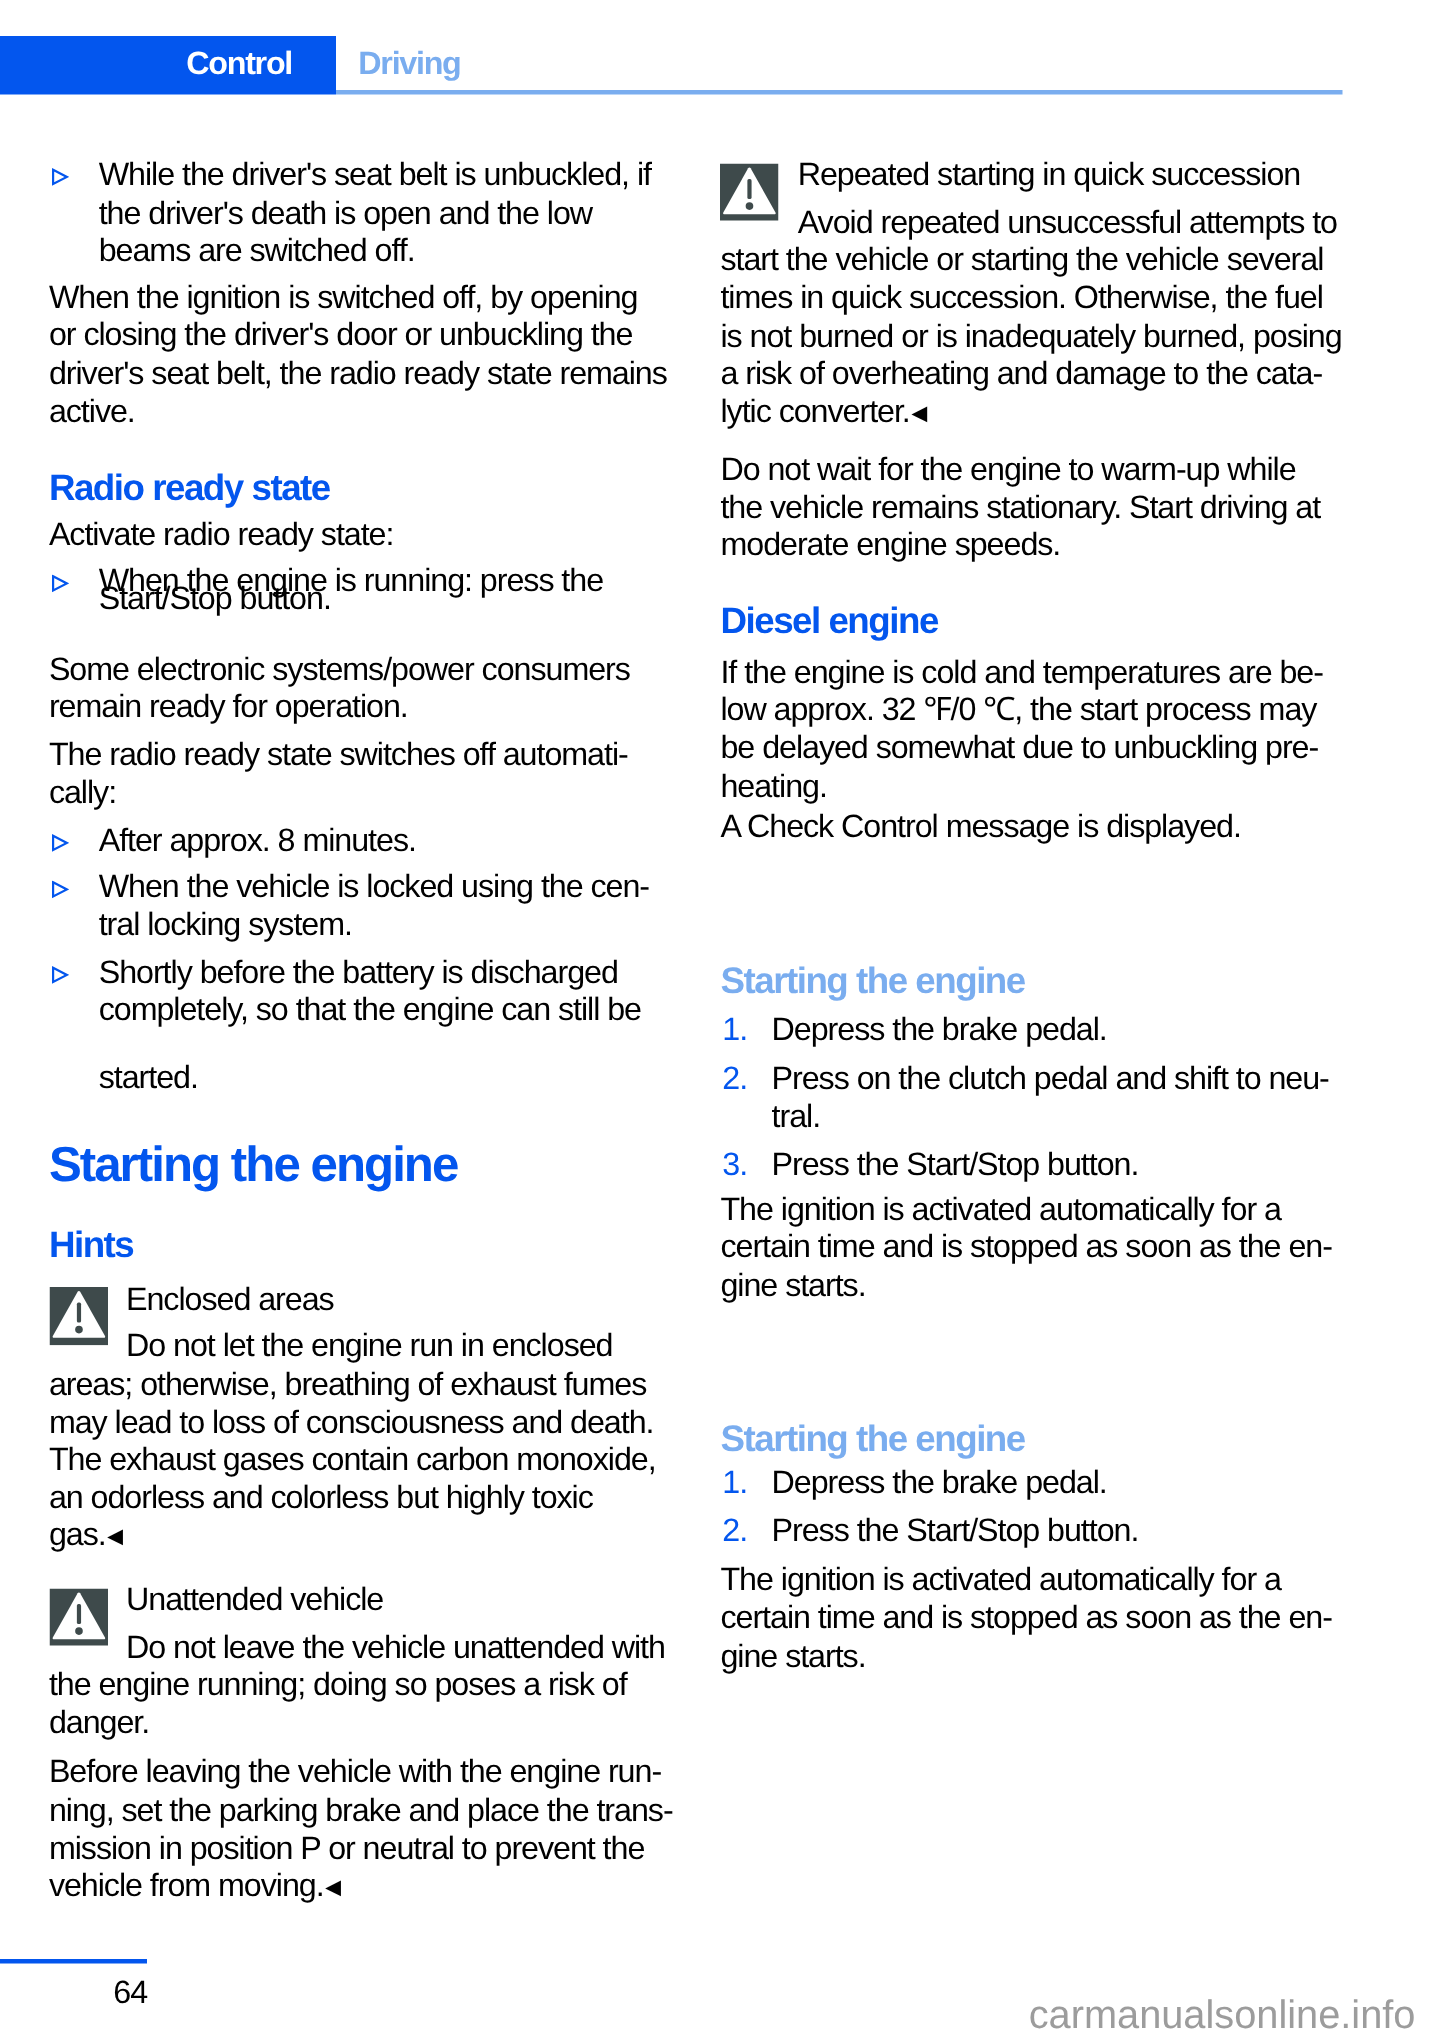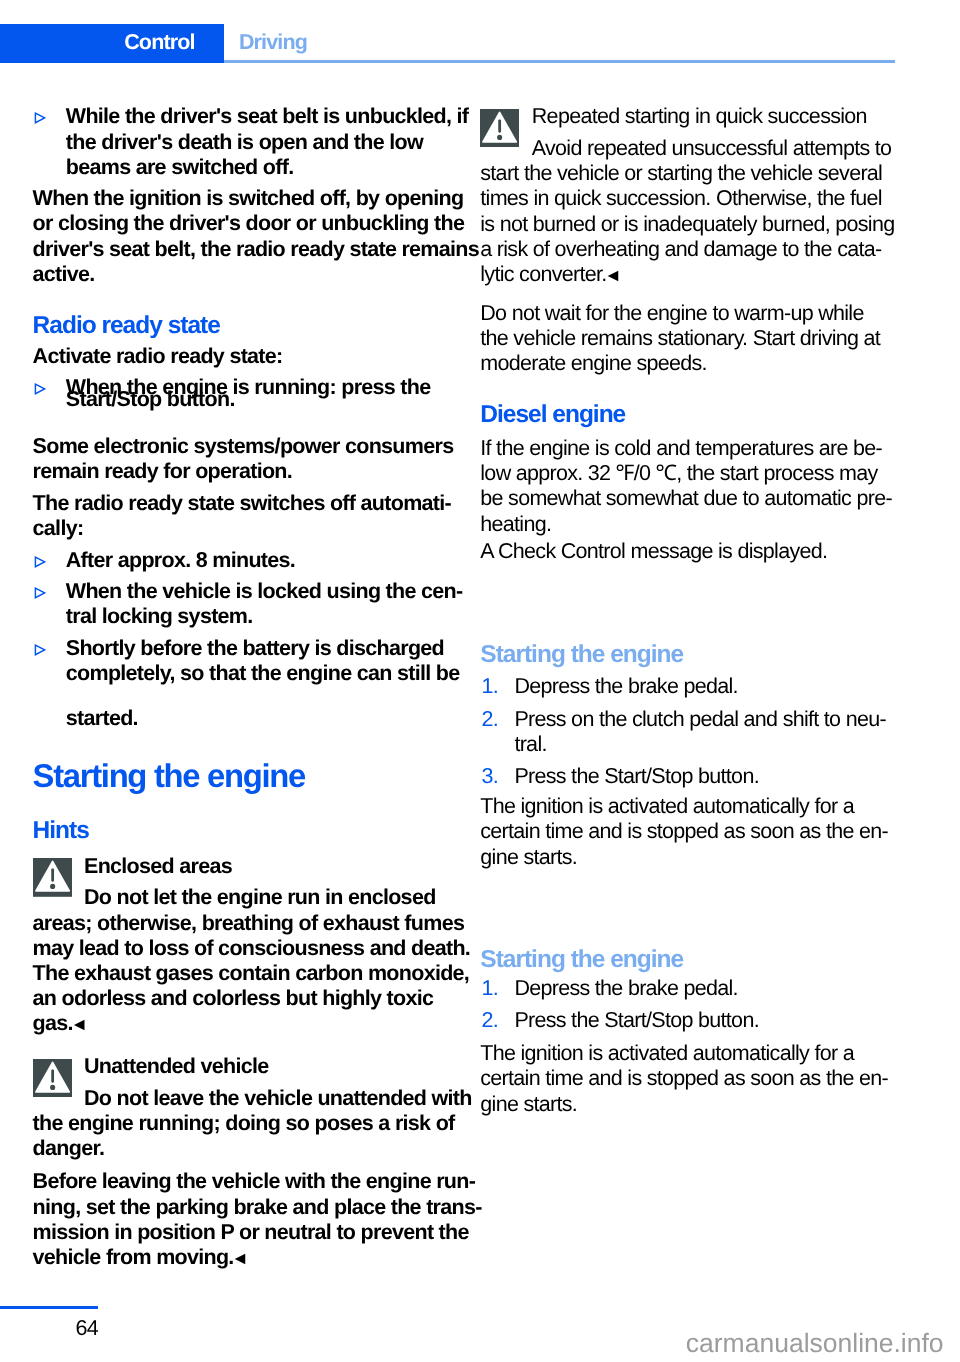--- a/index.html
+++ b/index.html
@@ -9,21 +9,21 @@
   .page{position:relative;width:960px;height:1362px;overflow:hidden;background:#fff;}
 
   .tab-active{position:absolute;left:0;top:23.9px;width:223.8px;height:38.7px;background:#0356ee;}
   .tab-active-label{position:absolute;left:124.2px;top:30px;color:#fff;font-weight:bold;font-size:21.5px;line-height:25px;letter-spacing:-0.85px;white-space:pre;}
   .tab-inactive{position:absolute;left:238.9px;top:30.4px;color:#7aadef;font-weight:bold;font-size:21.5px;line-height:25px;letter-spacing:-0.85px;white-space:pre;}
   .tabrule{position:absolute;left:223.8px;top:60.2px;width:671.3px;height:2.7px;background:#7aadef;}
 
   .col{position:absolute;top:0;left:0;width:100%;height:100%;}
   .blk{position:static;}
   .ln,.h2,.h3,.h4,.bul,.warnicon{position:absolute;}
-  .colL .ln,.colL .h2,.colL .h3,.colL .h4{left:32.6px;font-weight:bold;}
+  .colL .ln,.colL .h2,.colL .h3,.colL .h4{left:32.6px;}
   .colL .warnicon{left:33.2px;}
   .colL .bul{left:34px;}
   .colR .ln,.colR .h2,.colR .h3,.colR .h4{left:480.3px;}
   .colR .warnicon{left:479.9px;}
   .colR .num{left:481.5px;}
   .colL .ind{left:65.8px;}
   .colR .ind{left:514.4px;}
   .colL .wind{left:84px;}
   .colR .wind{left:531.8px;}
 
@@ -161,21 +161,21 @@
       </div>
       <div class="blk">
       <div class="ln" style="top:300.5px">Do not wait for the engine to warm-up while</div>
       <div class="ln" style="top:325.7px">the vehicle remains stationary. Start driving at</div>
       <div class="ln" style="top:350.9px">moderate engine speeds.</div>
       </div>
       <div class="h3" style="top:400.5px">Diesel engine</div>
       <div class="blk">
       <div class="ln" style="top:436px">If the engine is cold and temperatures are be-</div>
       <div class="ln" style="top:461.2px">low approx. 32 ℉/0 ℃, the start process may</div>
-      <div class="ln" style="top:486.4px">be somewhat somewhat due to automatic pre-</div>
+      <div class="ln" style="top:486.4px">be delayed somewhat due to unbuckling pre-</div>
       <div class="ln" style="top:511.6px">heating.</div>
       </div>
       <div class="blk">
       <div class="ln" style="top:539px">A Check Control message is displayed.</div>
       </div>
       <div class="h4" style="top:640.6px">Starting the engine</div>
       <div class="blk">
       <div class="blk">
       <div class="ln num" style="top:674.3px">1.</div>
       <div class="ln ind" style="top:674.3px">Depress the brake pedal.</div>

